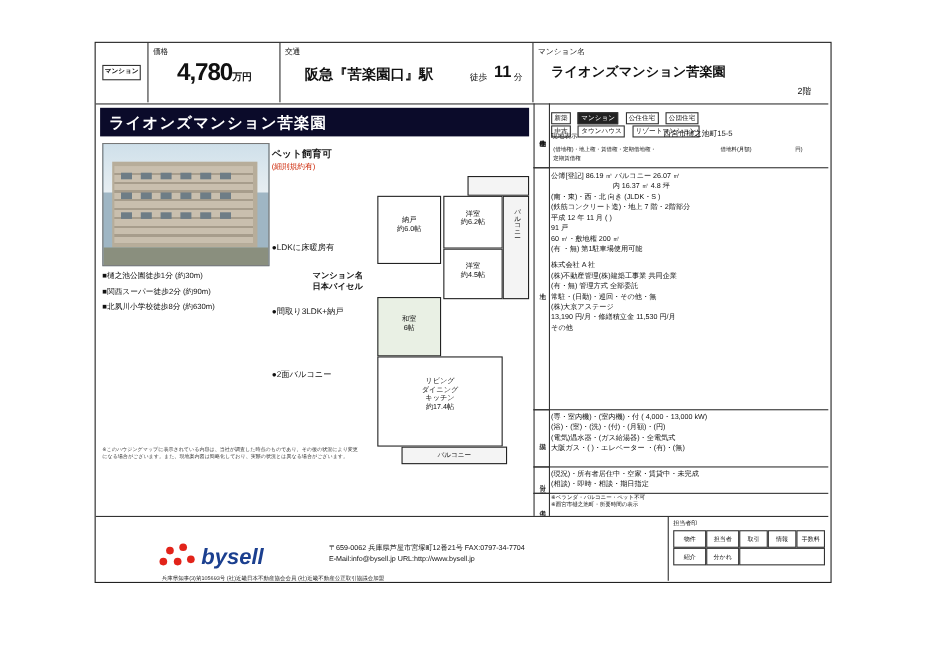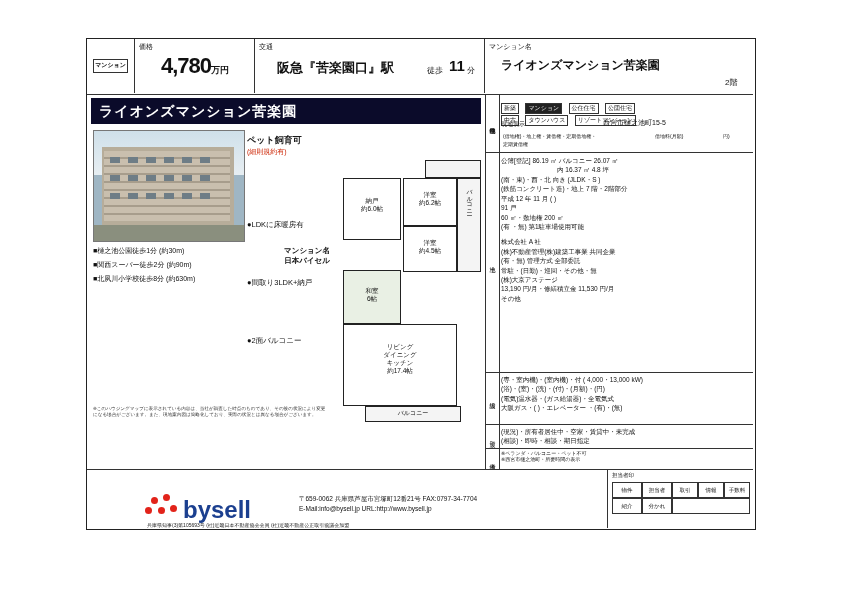--- a/index.html
+++ b/index.html
@@ -59,21 +59,21 @@
   .tag{display:inline-block;border:1px solid #333;padding:0 2px;font-size:6px;margin-right:2px;}
   .tagdark{background:#222;color:#fff;}
   .infoline{font-size:6.5px;line-height:1.45;}
   .sep{position:absolute;left:0;width:268px;height:0;border-top:1px solid #333;}
   
   .footer{position:absolute;left:0;top:430px;width:666px;height:58px;border-top:1px solid #333;}
   .company{position:absolute;left:60px;top:6px;font-size:13px;font-weight:bold;}
   .tel{position:absolute;left:255px;top:2px;font-size:19px;font-weight:bold;}
   .logo{position:absolute;left:58px;top:24px;width:150px;height:26px;}
   .logodot{position:absolute;width:7px;height:7px;background:#e2231a;border-radius:50%;}
-  .logotext{position:absolute;left:38px;top:2px;font-size:24px;font-weight:bold;color:#1b3f8f;}
+  .logotext{position:absolute;left:38px;top:2px;font-size:20px;font-weight:bold;color:#1b3f8f;font-style:italic;}
   .addr{position:absolute;left:212px;top:24px;font-size:6.5px;line-height:1.5;}
   .license{position:absolute;left:60px;top:52px;font-size:5px;color:#222;}
   .stampbox{position:absolute;left:520px;top:0px;width:146px;height:58px;border-left:1px solid #333;}
   .stampbox .sb{position:absolute;border:1px solid #333;box-sizing:border-box;font-size:5.5px;display:flex;align-items:center;justify-content:center;}
 </style>
 </head>
 <body>
 
 <div id="sheet">
   <div class="frame">

